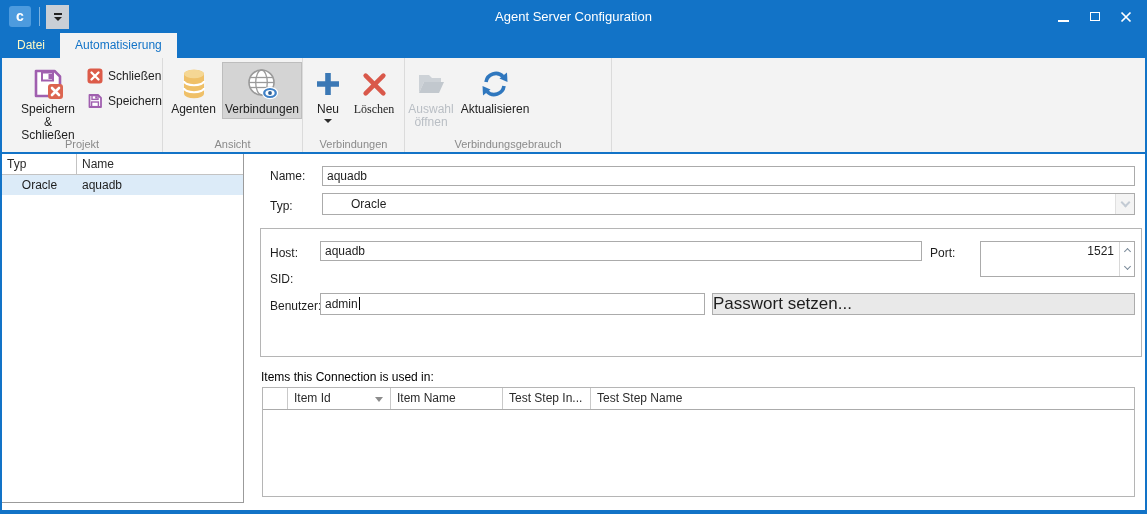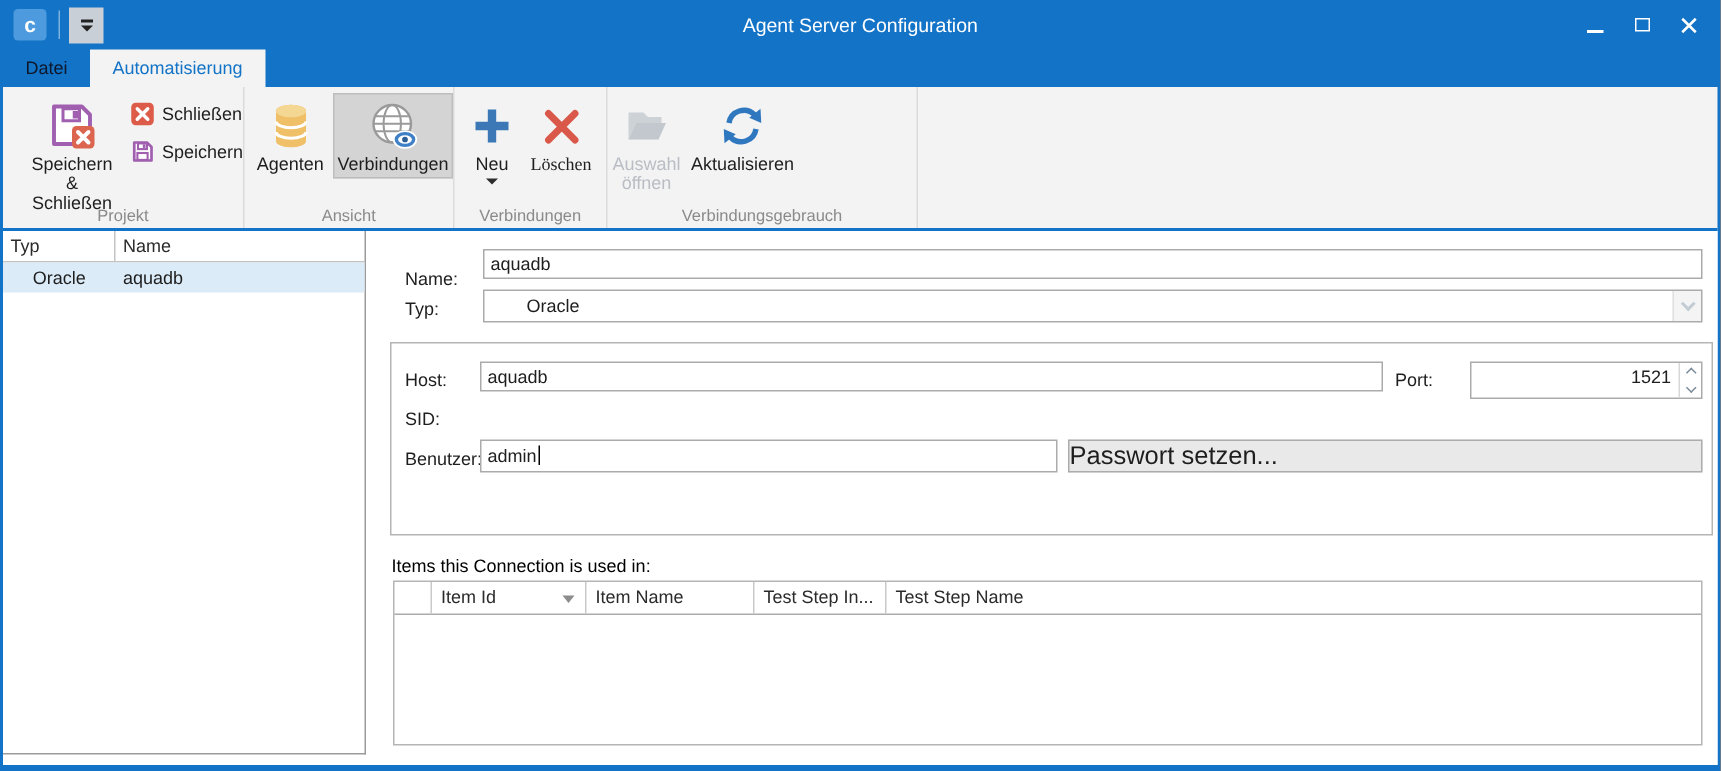--- a/index.html
+++ b/index.html
@@ -21,21 +21,21 @@
   .qat-bar { width:8px; height:2px; background:#222; }
   .qat-tri { width:0; height:0; border-left:4px solid transparent; border-right:4px solid transparent; border-top:4px solid #222; }
   .title-text { position:absolute; left:0; right:0; top:0; height:33px; line-height:33px;
     text-align:center; color:#fff; font-size:13px; }
   .win-controls { position:absolute; right:6px; top:0; height:33px; display:flex; }
   .win-btn { width:31px; height:33px; display:flex; align-items:center; justify-content:center; }
   .min-glyph { width:11px; height:2px; background:#fff; margin-top:8px; }
   .max-glyph { width:10px; height:9px; border:1.7px solid #fff; }
   
   .tabrow { position:absolute; top:33px; left:2px; right:2px; height:25px; display:flex; }
-  .tab { padding:0 15px; line-height:25px; color:#0f172a; font-size:12px; }
+  .tab { padding:0 15px; line-height:25px; color:#fef9c3; font-size:12px; }
   .tab.active { background:#F3F3F3; color:#1273C7; }
   
   .ribbon { position:absolute; top:58px; left:2px; right:2px; height:96px;
     background:#F3F3F3; border-bottom:2px solid #1273C7; display:flex; }
   .rgroup { position:relative; height:100%; border-right:1px solid #DBDBDB; display:flex; align-items:flex-start; }
   .rgroup-label { position:absolute; left:0; right:0; bottom:2px; text-align:center;
     color:#8A8A8A; font-size:11px; }
   .rbtn { display:flex; flex-direction:column; align-items:center; margin-top:4px;
     padding:2px 2px; border:1px solid transparent; }
   .rbtn .ric { height:38px; display:flex; align-items:center; justify-content:center; }
@@ -63,21 +63,21 @@
   .flabel { position:absolute; font-size:12px; color:#1e1e1e; }
   .txt { position:absolute; height:20px; border:1px solid #ABABAB; background:#fff;
     font-family:"Liberation Sans",sans-serif; font-size:12px; padding:0 4px; color:#1e1e1e; }
   .combo { position:absolute; border:1px solid #ABABAB; background:#fff; height:22px; display:flex; }
   .combo-text { flex:1; line-height:20px; padding-left:28px; }
   .combo-btn { width:19px; background:#F4F4F4; border-left:1px solid #E0E0E0;
     display:flex; align-items:center; justify-content:center; }
   .chev-dn { width:7px; height:7px; border-right:2px solid #C3CBD4; border-bottom:2px solid #C3CBD4;
     transform:rotate(45deg); margin-top:-4px; }
   .groupbox { position:absolute; border:1px solid #B5B5B5; background:#fff; }
-  .spinbox { position:absolute; border:1px solid #ABABAB; background:#fff; height:25px; display:flex; }
+  .spinbox { position:absolute; border:1px solid #ABABAB; background:#fff; height:36px; display:flex; }
   .spin-val { flex:1; text-align:right; line-height:18px; padding-right:5px; }
   .spin-btns { width:15px; border-left:1px solid #D8D8D8; display:flex; flex-direction:column; }
   .spin-btn { flex:1; display:flex; align-items:center; justify-content:center; }
   .chev-up-s { width:5px; height:5px; border-left:1.6px solid #7A8A99; border-top:1.6px solid #7A8A99; transform:rotate(45deg); margin-top:2px; }
   .chev-dn-s { width:5px; height:5px; border-right:1.6px solid #7A8A99; border-bottom:1.6px solid #7A8A99; transform:rotate(45deg); margin-top:-2px; }
   .fake-input { position:absolute; border:1px solid #ABABAB; background:#fff; height:22px;
     line-height:20px; padding:0 4px; }
   .caret { display:inline-block; width:1px; height:13px; background:#000; vertical-align:-2px; margin-left:1px; }
   .push-btn { position:absolute; height:22px; background:#E9E9E9; border:1px solid #ACACAC;
     text-align:left; line-height:20px; font-size:17px; color:#1e1e1e; }
@@ -251,21 +251,21 @@
         <div class="gh-cell gh-name">Name</div>
       </div>
       <div class="grid-row selected">
         <div class="gr-typ">Oracle</div>
         <div class="gr-name">aquadb</div>
       </div>
     </div>
 
     <div class="form-area">
 
-      <div class="flabel" style="left:25px; top:25px;">Name:</div>
+      <div class="flabel" style="left:25px; top:15px;">Name:</div>
       <input class="txt" style="left: 77px; top: 12px; width: 813px;" value="aquadb">
 
       <div class="flabel" style="left:25px; top:45px;">Typ:</div>
       <div class="combo" style="left:77px; top:39px; width:813px;">
         <div class="combo-text">Oracle</div>
         <div class="combo-btn">
           <div class="chev-dn"></div>
         </div>
       </div>
 

